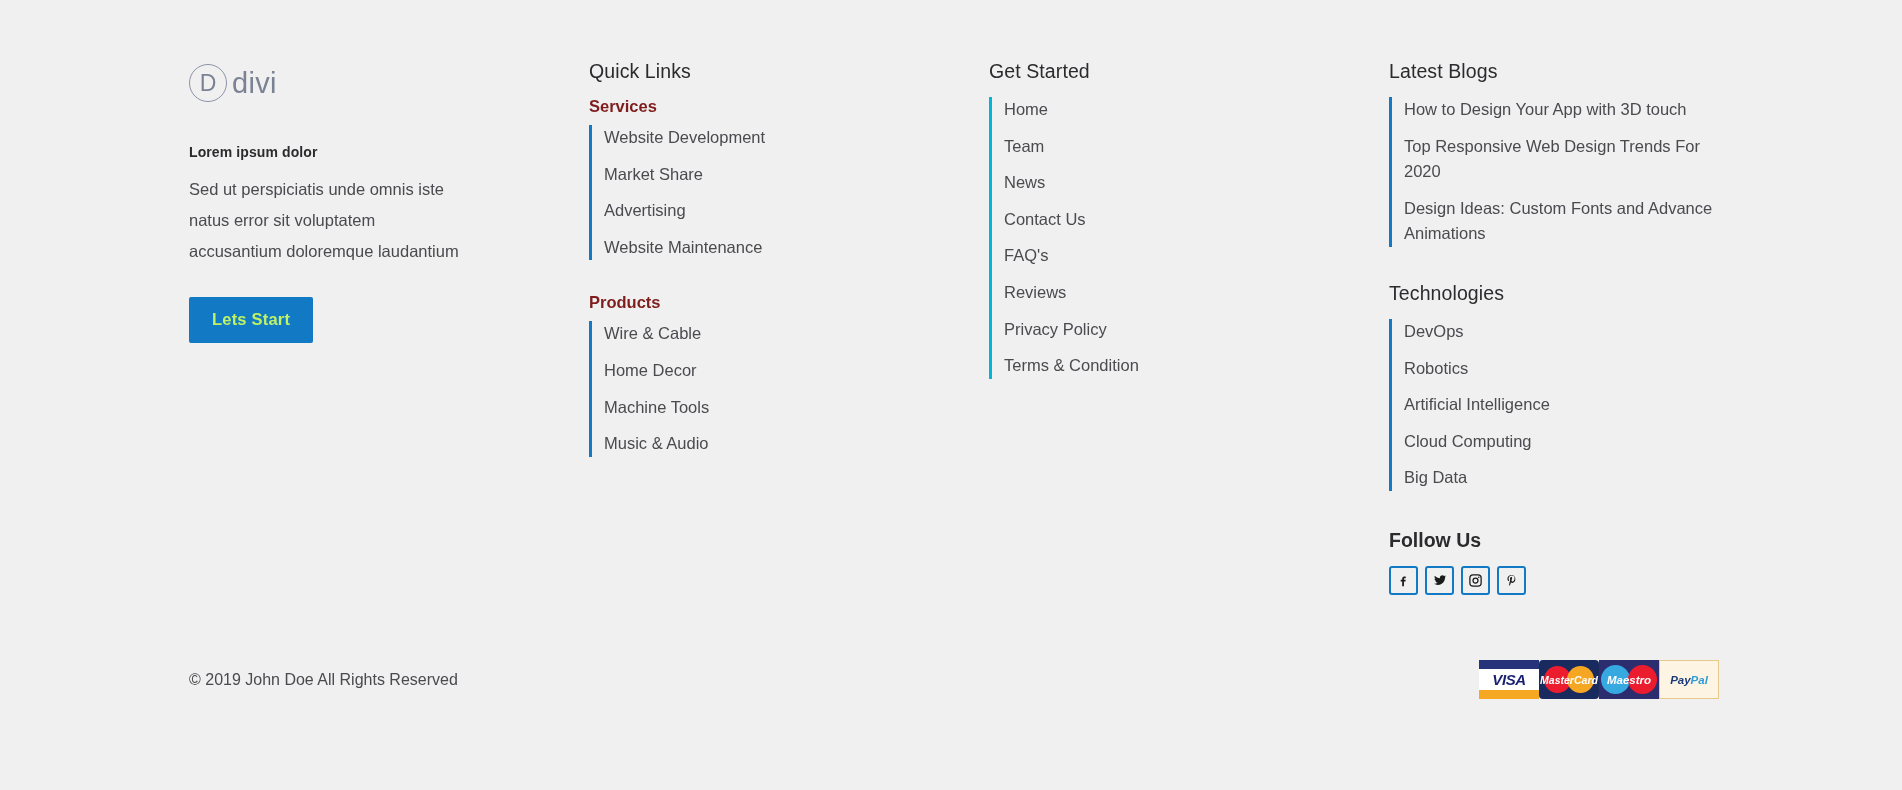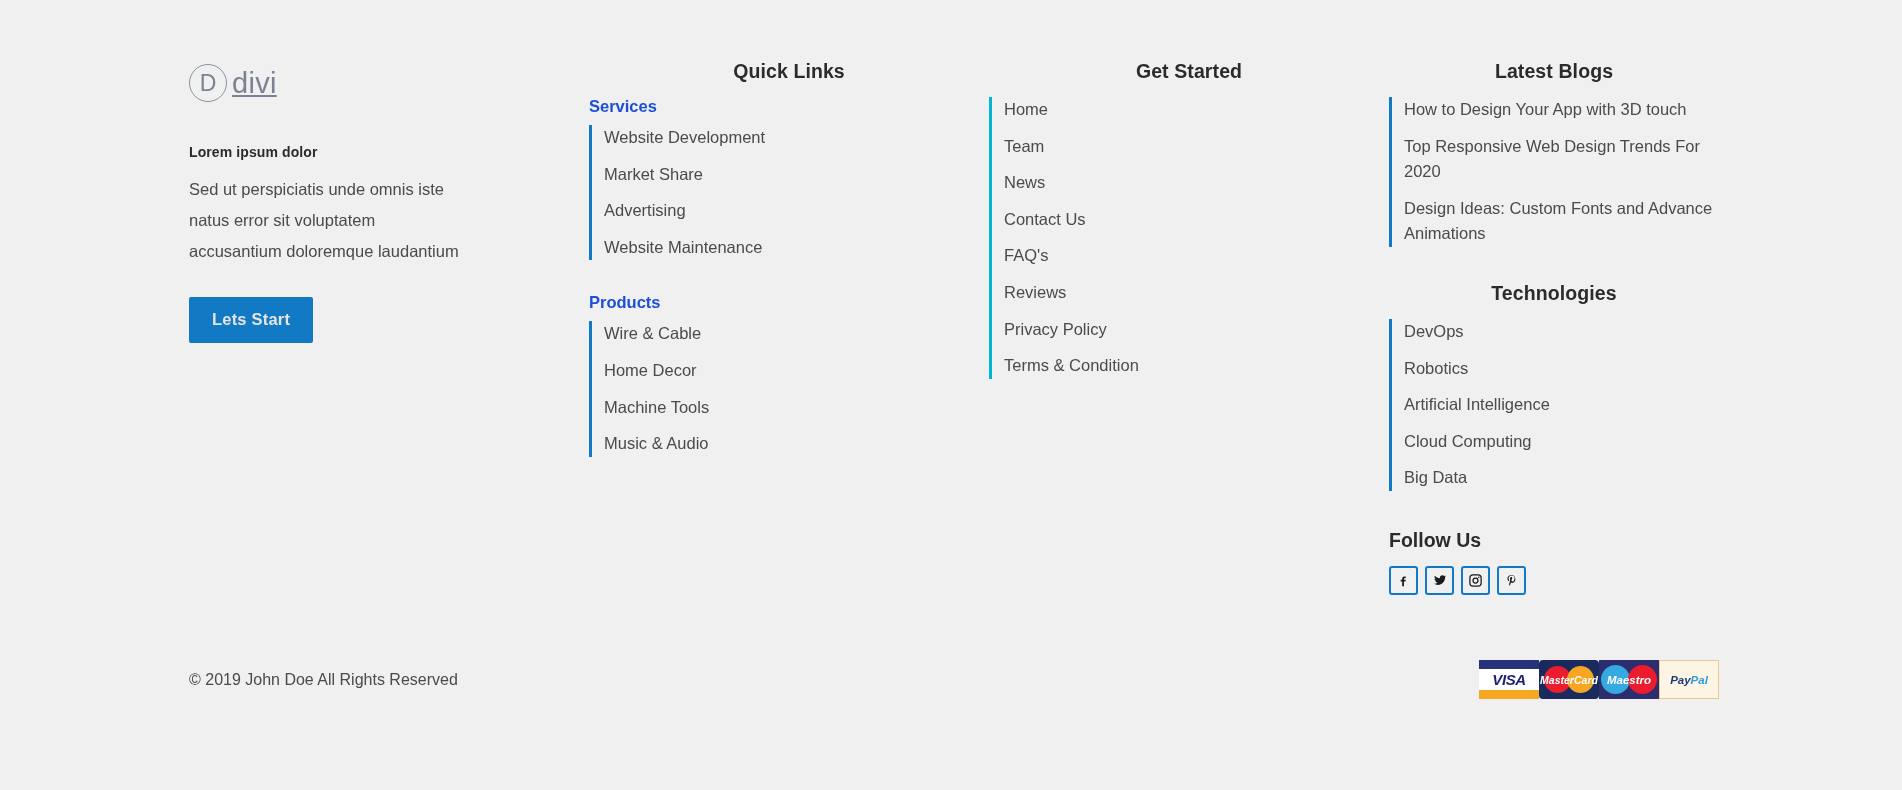--- a/index.html
+++ b/index.html
@@ -57,65 +57,63 @@
     font-family: "Liberation Sans", sans-serif;
     font-weight: 400;
     box-sizing: border-box;
   }
   .logo-word {
     margin-left: 5px;
     font-size: 29px;
     color: #7a8294;
     font-weight: 400;
     letter-spacing: 0.3px;
-    text-decoration: underline;
   }
 
   .brand-title {
     font-size: 14px;
     font-weight: 700;
     color: #2b2b2e;
     margin: 0 0 14px 0;
     letter-spacing: 0.1px;
   }
   .brand-text {
     font-size: 16.5px;
     line-height: 31px;
     color: #4a4a4f;
     margin: 0;
     max-width: 275px;
   }
   .cta-btn {
     display: inline-block;
     margin-top: 30px;
     background: #1279c4;
-    color: #e5e5e5;
+    color: #bef264;
     font-size: 16.5px;
     font-weight: 700;
     padding: 13px 23px 14px 23px;
     border: none;
     border-radius: 2px;
     cursor: pointer;
     font-family: "Liberation Sans", sans-serif;
     letter-spacing: 0.2px;
   }
 
   
   .col-heading {
     font-size: 19.5px;
-    font-weight: 700;
+    font-weight: 400;
     color: #2b2b2e;
     margin: 0 0 14px 0;
     letter-spacing: 0.1px;
-    text-align: center;
   }
   .sub-heading {
     font-size: 16.5px;
     font-weight: 700;
-    color: #1d4ed8;
+    color: #7f1d1d;
     margin: 0 0 9px 0;
   }
 
   
   ul.acc-list {
     list-style: none;
     margin: 0;
     padding: 0 0 0 12px;
     border-left: 3px solid #1279c4;
   }

